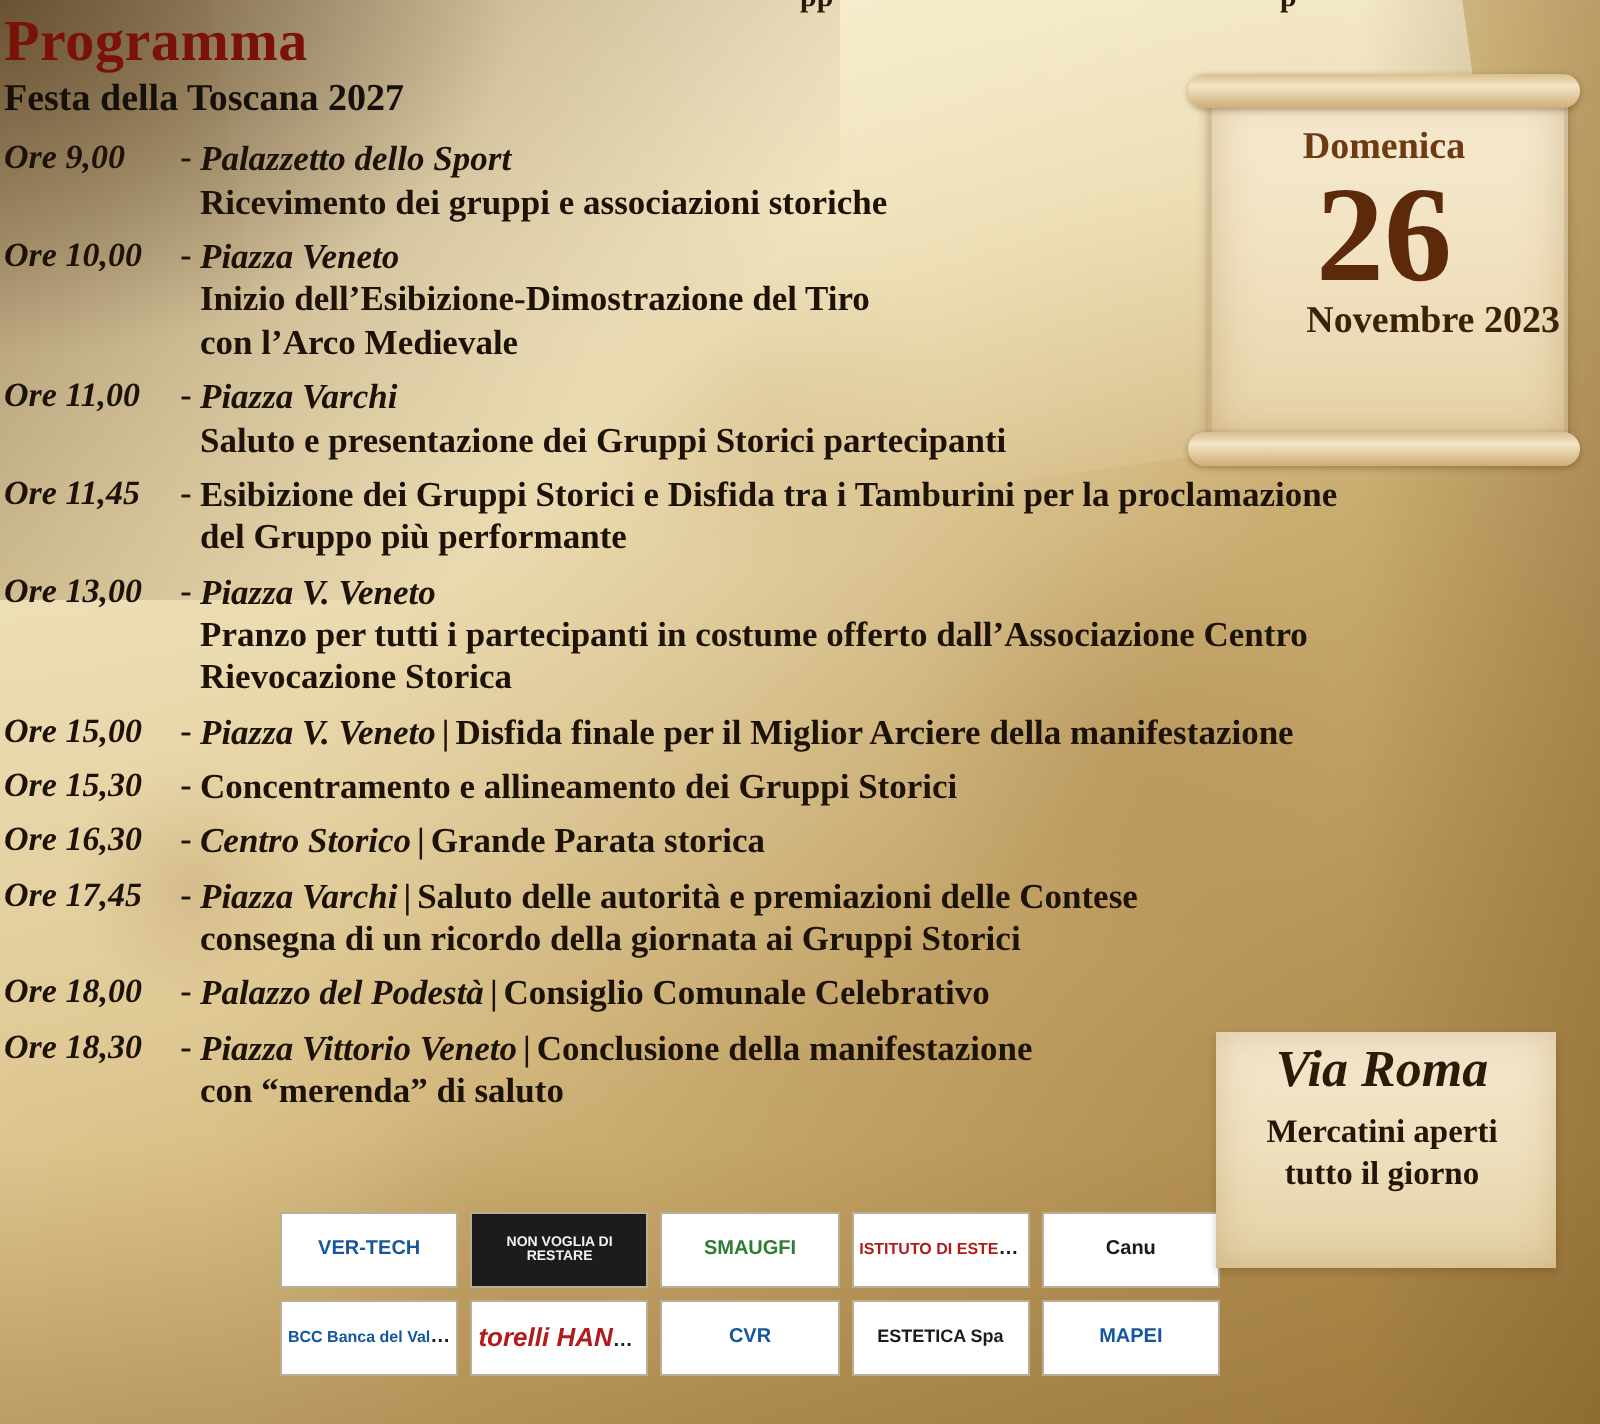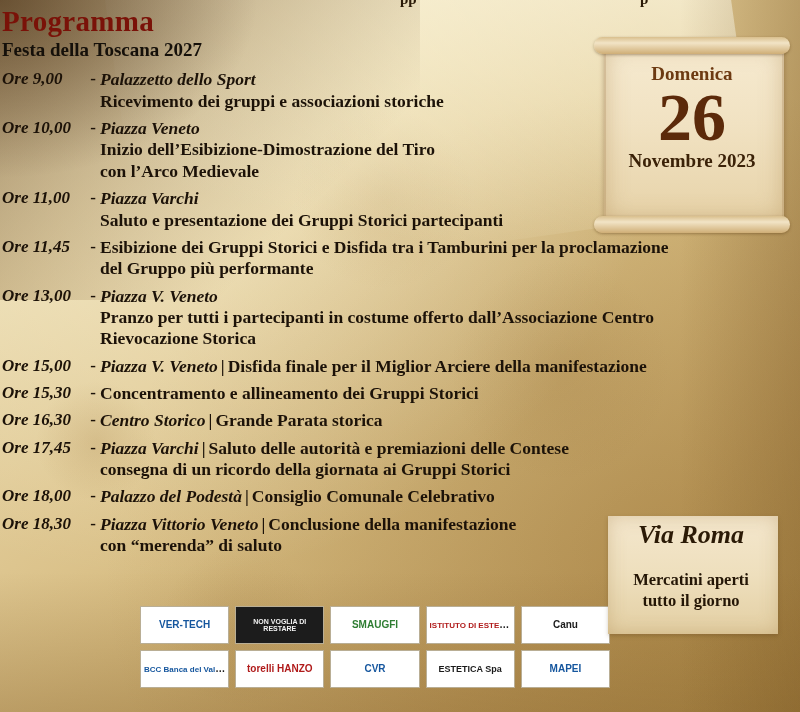--- a/index.html
+++ b/index.html
@@ -180,20 +180,21 @@
     font-weight: bold;
     color: #5c2a0a;
     line-height: 1.02;
     margin-top: -2px;
   }
   .scroll-month {
     font-size: 19px;
     font-weight: bold;
     color: #3b2208;
     margin-top: -2px;
+    text-align: right;
   }
 
   
   .scroll2 {
     position: absolute;
     right: 14px;
     top: 510px;
     width: 186px;
     height: 130px;
     z-index: 7;
@@ -215,21 +216,21 @@
   .via-roma {
     font-size: 26px;
     font-style: italic;
     font-weight: bold;
     color: #2b1a06;
   }
   .via-sub {
     font-size: 16.5px;
     font-weight: bold;
     line-height: 1.25;
-    margin-top: 20px;
+    margin-top: 6px;
   }
 
   
   .sponsors {
     position: absolute;
     left: 140px;
     top: 606px;
     width: 470px;
     z-index: 6;
   }
@@ -440,21 +441,21 @@
       </div>
       <div class="logo">
         <div class="logo-text"><span>Canu</span></div>
       </div>
     </div>
     <div class="sponsor-row">
       <div class="logo">
         <div class="logo-text"><span class="blue" style="font-size:8px;">BCC Banca del Valdarno</span></div>
       </div>
       <div class="logo">
-        <div class="logo-text"><span class="red" style="font-size:10px;">torelli HANZO</span></div>
+        <div class="logo-text"><span class="red" style="font-size:13px;font-style:italic;">torelli HANZO</span></div>
       </div>
       <div class="logo">
         <div class="logo-text"><span class="blue">CVR</span></div>
       </div>
       <div class="logo">
         <div class="logo-text"><span style="font-size:9px;">ESTETICA Spa</span></div>
       </div>
       <div class="logo">
         <div class="logo-text"><span class="blue">MAPEI</span></div>
       </div>

